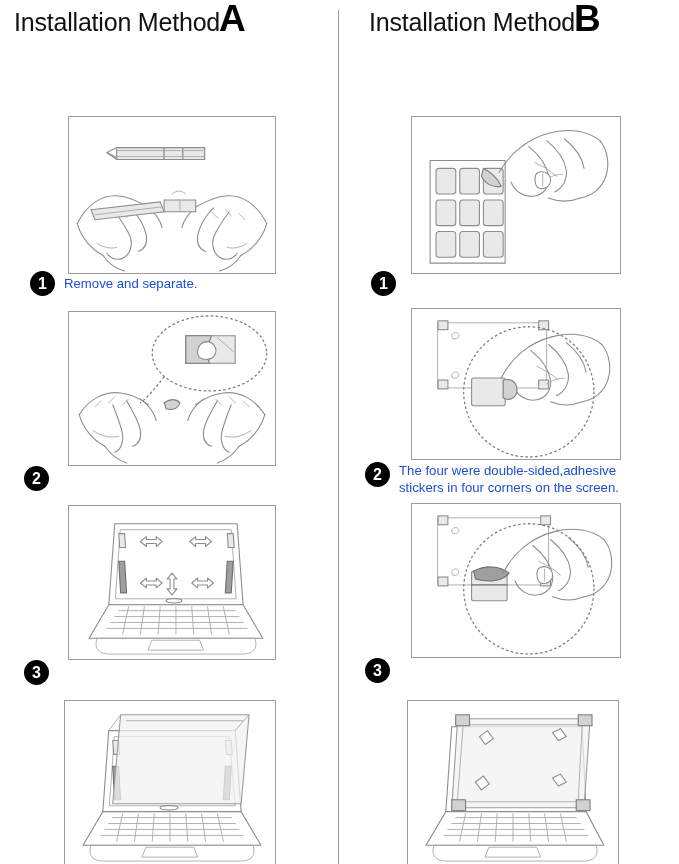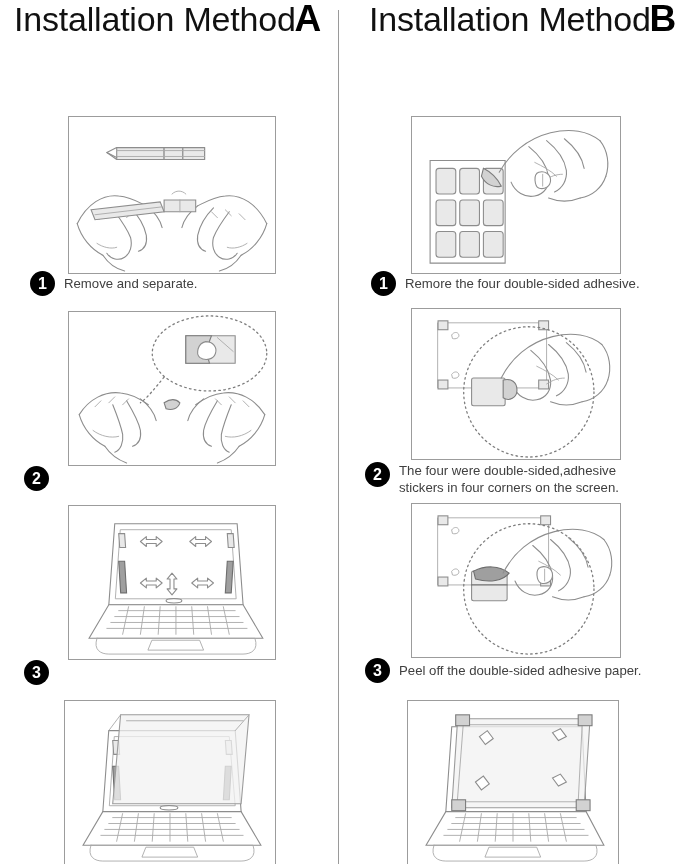--- a/index.html
+++ b/index.html
@@ -45,21 +45,21 @@
   .title {
     display: flex;
     align-items: baseline;
     height: 52px;
     padding-left: 14px;
     white-space: pre;
   }
   .column.right .title { padding-left: 28px; }
 
   .title-main {
-    font-size: 34px;
+    font-size: 25px;
     font-weight: 400;
     letter-spacing: -0.2px;
     color: #111;
   }
   .title-letter {
     font-size: 37px;
     font-weight: 700;
     line-height: 1;
     color: #000;
     margin-left: -1px;
@@ -96,21 +96,21 @@
     font-weight: 700;
     display: flex;
     align-items: center;
     justify-content: center;
     line-height: 1;
   }
 
   .caption {
     font-size: 13.2px;
     line-height: 16.5px;
-    color: #404040;
+    color: #1d4ed8;
     white-space: pre-wrap;
     padding-top: 5px;
     padding-left: 9px;
   }
   .caption.two-line { padding-top: 1px; }
 
   
   .art { position: absolute; left: 0; top: 0; width: 100%; height: 100%; }
 
   svg { display: block; }
@@ -322,21 +322,20 @@
           <path class="ln" d="M154 22 C164 30 172 40 174 52"></path>
           <path class="ln-t" d="M124 46 C132 50 140 54 146 60"></path>
           <path class="ln-t" d="M134 64 C140 60 146 58 152 58"></path>
           <path class="white" d="M128 56 C134 54 140 58 140 64 C140 70 134 74 128 72 C124 70 122 58 128 56 Z"></path>
           <path class="ln-t" d="M132 58 L132 70"></path>
         </svg>
       </div>
 
       <div class="caption-row" style="left:30px; top:219px; width:300px;">
         <div class="badge">1</div>
-        <div class="caption">Remore the four double-sided adhesive.</div>
       </div>
     </div>
 
     <div class="step">
       <div class="panel" style="left:70px; top:256px; width:210px; height:152px;">
         <svg class="art" viewBox="0 0 210 152">
 
           <path class="ln-t" d="M26 14 L136 14 L136 80 L26 80 Z"></path>
           <rect class="fillpale" x="26" y="12" width="10" height="9"></rect>
           <rect class="fillpale" x="128" y="12" width="10" height="9"></rect>
@@ -395,21 +394,20 @@
           <path class="ln" d="M140 36 C150 44 158 54 160 66 C161 76 156 84 148 88"></path>
           <path class="ln" d="M158 34 C168 42 176 52 178 64"></path>
           <path class="ln-t" d="M128 58 C136 62 144 66 150 72"></path>
           <path class="white" d="M130 64 C136 62 142 66 142 72 C142 78 136 82 130 80 C126 78 124 66 130 64 Z"></path>
           <path class="ln-t" d="M134 66 L134 78"></path>
         </svg>
       </div>
 
       <div class="caption-row" style="left:24px; top:606px; width:312px;">
         <div class="badge">3</div>
-        <div class="caption">Peel off the double-sided adhesive paper.</div>
       </div>
     </div>
 
     <div class="step">
       <div class="panel" style="left:66px; top:648px; width:212px; height:166px;">
         <svg class="art" viewBox="0 0 212 166">
 
           <path class="white" d="M44 26 L176 26 L180 112 L38 112 Z"></path>
 
           <path class="glass" d="M50 18 L184 18 L178 108 L44 108 Z"></path>

